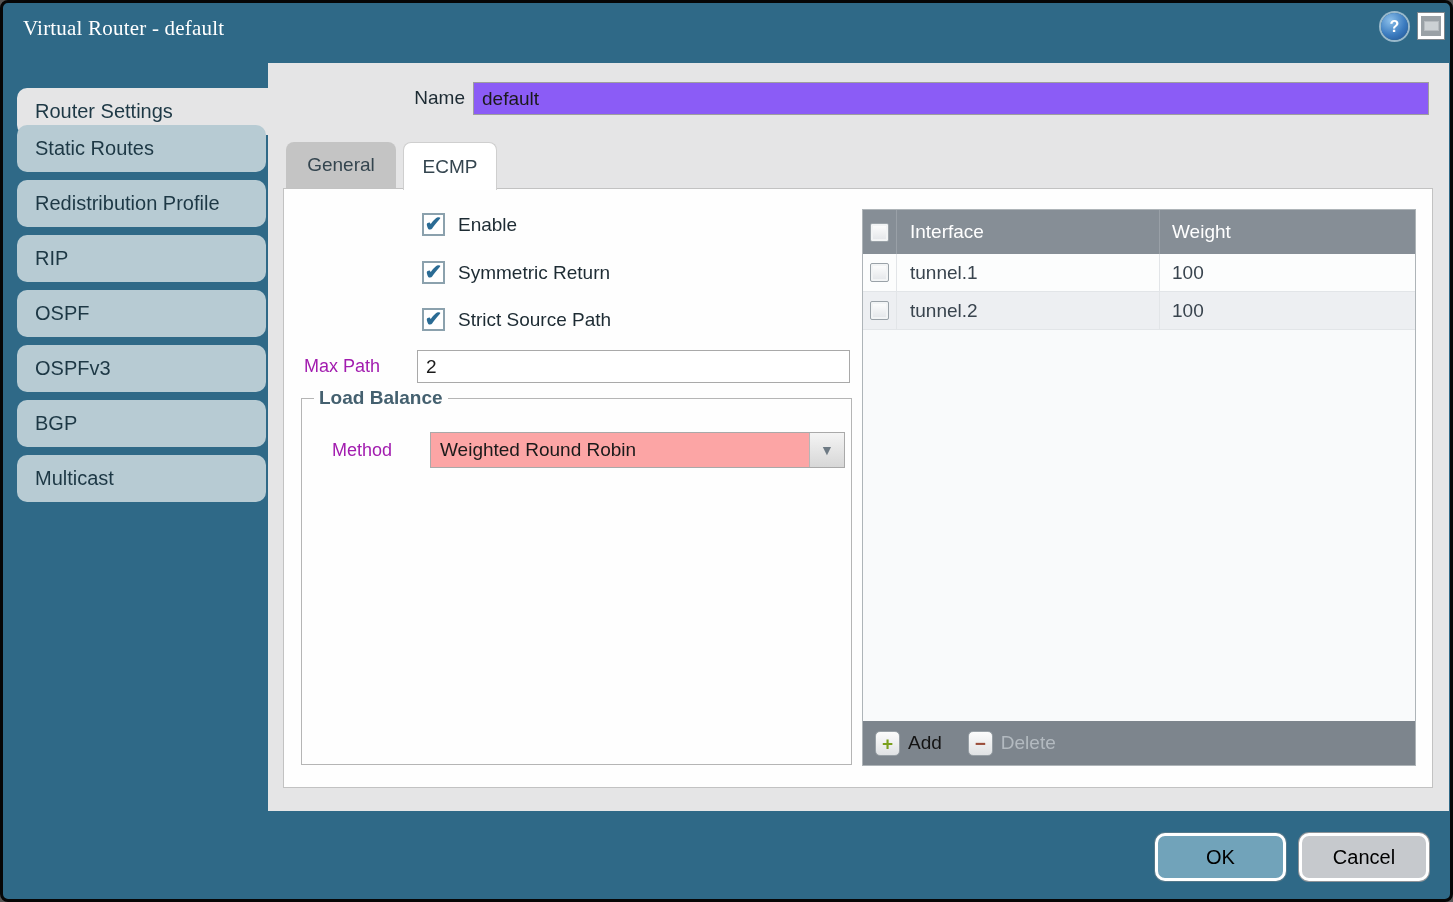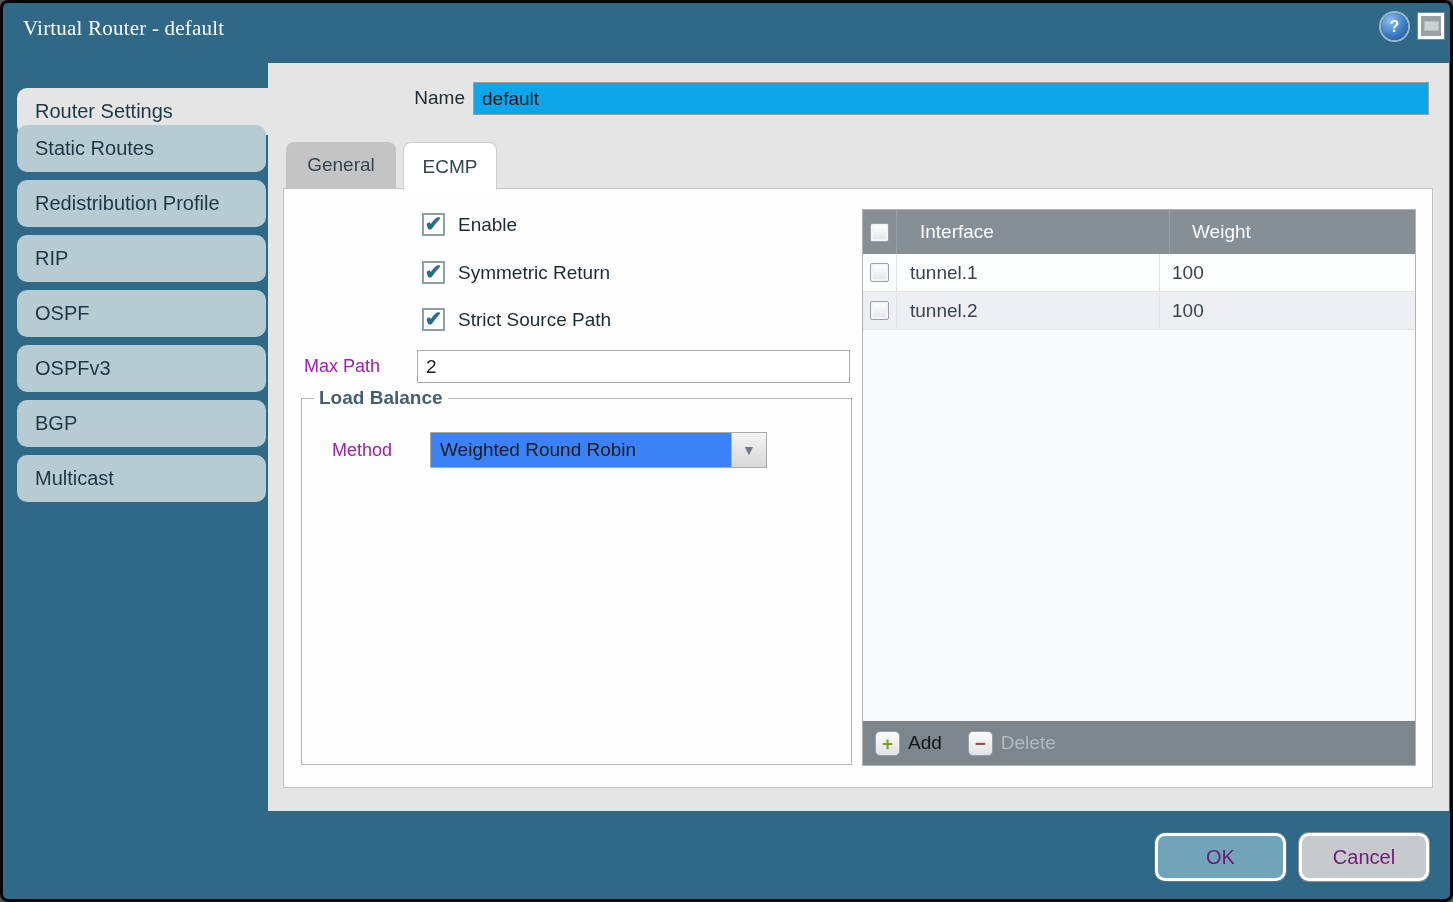--- a/index.html
+++ b/index.html
@@ -18,21 +18,21 @@
   
   .side-tab{position:absolute;left:14px;width:249px;height:47px;border-radius:10px;
     background:#b7cbd3;color:#1d3845;font-size:20px;display:flex;align-items:center;
     padding-left:18px;box-sizing:border-box;cursor:pointer;}
   .side-tab.active{width:251px;border-radius:10px 0 0 10px;background:#e5e5e6;margin-top:20px;}
   
   .panel{position:absolute;left:265px;top:60px;width:1181px;height:748px;background:#e5e5e6;}
   .name-label{position:absolute;left:60px;top:24px;width:137px;text-align:right;
     font-size:19px;color:#1d2b33;}
   .name-input{position:absolute;left:205px;top:19px;width:956px;height:33px;box-sizing:border-box;
-    border:1px solid #9e9e9e;background:#0ea5e9;font-family:"Liberation Sans",sans-serif;
+    border:1px solid #9e9e9e;background:#8b5cf6;font-family:"Liberation Sans",sans-serif;
     font-size:19px;color:#1a1a1a;padding:0 8px;}
   .tab{position:absolute;top:79px;height:46px;border-radius:8px 8px 0 0;display:flex;
     align-items:center;justify-content:center;font-size:19px;color:#34454f;cursor:pointer;}
   .tab.general{left:18px;width:110px;background:#c4c4c4;}
   .tab.ecmp{left:135px;width:94px;height:48px;background:#ffffff;z-index:3;
     border:1px solid #cfcfcf;border-bottom:none;box-sizing:border-box;}
   .white-panel{position:absolute;left:15px;top:125px;width:1150px;height:600px;
     background:#fefefe;border:1px solid #c2c2c2;box-sizing:border-box;}
   
   .cb-row{position:absolute;left:138px;display:flex;align-items:center;gap:13px;}
@@ -41,31 +41,31 @@
   .checkbox .mark{color:#2a6b94;font-size:21px;font-weight:bold;line-height:1;margin-top:-3px;}
   .cb-label{font-size:19px;color:#1d2b33;}
   .field-label{position:absolute;text-align:left;font-size:18px;color:#a21caf;}
   .text-input{position:absolute;box-sizing:border-box;border:1px solid #a9a9a9;background:#fff;
     font-family:"Liberation Sans",sans-serif;font-size:19px;color:#1a1a1a;padding:0 8px;}
   
   .lb-fieldset{position:absolute;left:17px;top:209px;width:551px;height:367px;
     border:1px solid #b5b5b5;box-sizing:border-box;}
   .lb-legend{position:absolute;left:12px;top:-12px;background:#fefefe;padding:0 5px;
     font-size:19px;font-weight:bold;color:#44606f;}
-  .dropdown{position:absolute;left:128px;top:33px;width:337px;height:36px;box-sizing:border-box;
-    border:1px solid #a9a9a9;background:#3b82f6;display:flex;align-items:center;cursor:pointer;}
+  .dropdown{position:absolute;left:128px;top:33px;width:415px;height:36px;box-sizing:border-box;
+    border:1px solid #a9a9a9;background:#fca5a5;display:flex;align-items:center;cursor:pointer;}
   .dropdown .val{flex:1;font-size:19px;color:#1a1a1a;padding-left:9px;}
   .dropdown .arrow-btn{width:34px;height:100%;border-left:1px solid #b6b6b6;
     background:linear-gradient(#f4f4f4,#d7d7d7);display:flex;align-items:center;
     justify-content:center;color:#6e7a84;font-size:14px;cursor:pointer;}
   
   .tbl{position:absolute;left:578px;top:20px;width:554px;height:557px;box-sizing:border-box;
     border:1px solid #aeb4b8;display:flex;flex-direction:column;background:#f9fafb;}
   .tbl-head{height:44px;background:#868e96;display:flex;align-items:stretch;color:#fff;
-    font-size:19px;flex:0 0 44px;gap:10px;}
+    font-size:19px;flex:0 0 44px;}
   .col-cb{width:33px;display:flex;align-items:center;justify-content:center;
     border-right:1px solid #99a0a7;flex:0 0 33px;}
   .col-if{width:263px;flex:0 0 263px;display:flex;align-items:center;padding-left:13px;
     box-sizing:border-box;border-right:1px solid #99a0a7;}
   .col-wt{flex:1;display:flex;align-items:center;padding-left:12px;}
   .tbl-row{height:37px;flex:0 0 37px;display:flex;align-items:stretch;font-size:19px;
     color:#39444e;border-bottom:1px solid #e2e5e8;cursor:default;}
   .tbl-row .col-cb{border-right:1px solid #e2e5e8;}
   .tbl-row .col-if{border-right:1px solid #e2e5e8;}
   .tbl-row.odd{background:#fcfdfd;}
@@ -78,21 +78,21 @@
   .foot-btn{display:flex;align-items:center;gap:8px;cursor:pointer;}
   .foot-ico{width:23px;height:23px;border-radius:5px;border:1px solid #98a0a6;
     background:linear-gradient(#fcfcfc,#e0e2e4);display:flex;align-items:center;
     justify-content:center;font-weight:bold;font-size:19px;line-height:1;}
   .foot-ico.add{color:#7aa01e;}
   .foot-ico.del{color:#9b4d3a;}
   .foot-lbl{font-size:19px;color:#131313;}
   .foot-lbl.disabled{color:#b3bac0;}
   
   .dlg-btn{position:absolute;top:830px;height:48px;box-sizing:border-box;border:3px solid #ffffff;
-    border-radius:10px;font-family:"Liberation Sans",sans-serif;font-size:20px;color:#701a75;
+    border-radius:10px;font-family:"Liberation Sans",sans-serif;font-size:20px;color:#000000;
     display:flex;align-items:center;justify-content:center;cursor:pointer;}
   .dlg-btn.ok{left:1152px;width:131px;background:#71a3ba;box-shadow:0 0 0 1px #53788a;}
   .dlg-btn.cancel{left:1296px;width:130px;background:#c6c9cd;box-shadow:0 0 0 1px #8d9398;}
 </style>
 </head>
 <body>
 
 <div class="window">
 
   <div class="title">Virtual Router - default</div>

